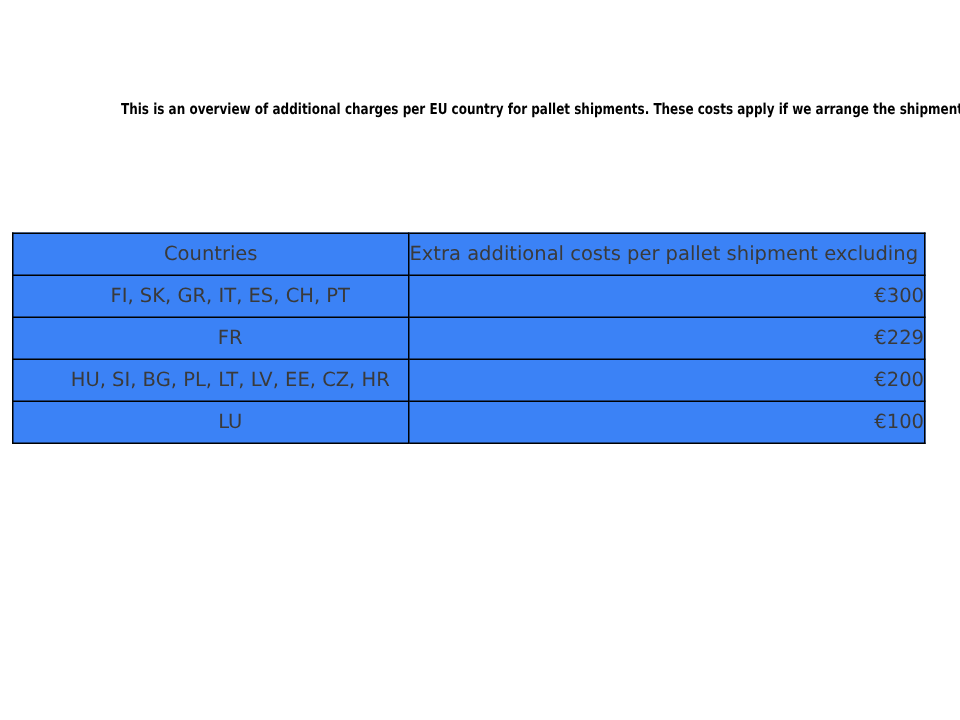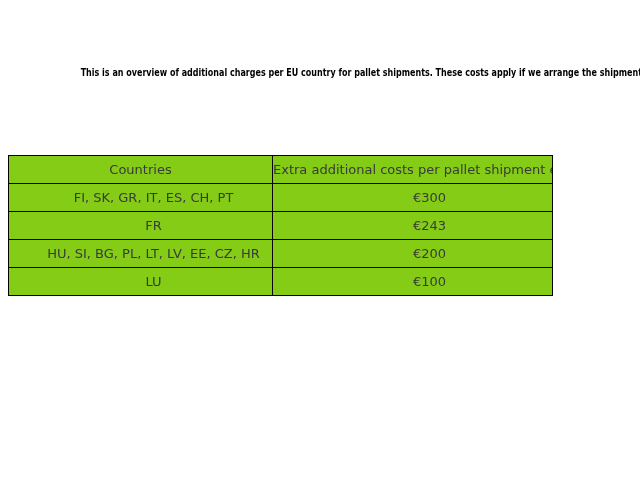--- a/index.html
+++ b/index.html
@@ -29,24 +29,24 @@
     font-size: 10px;
     font-weight: bold;
     color: #000000;
     transform: scaleX(0.80);
     transform-origin: 50% 50%;
   }
   table.charges-table {
     position: absolute;
     left: 8px;
     top: 155px;
-    width: 545px;
+    width: 609px;
     border-collapse: collapse;
     table-layout: fixed;
-    background: #84cc16;
+    background: #3b82f6;
   }
   .charges-table th,
   .charges-table td {
     border: 1px solid #000000;
     height: 27px;
     padding: 0;
     font-size: 13px;
     font-weight: normal;
     color: #3a3a3a;
     vertical-align: middle;
@@ -54,21 +54,21 @@
     overflow: hidden;
   }
   .charges-table th {
     text-align: center;
   }
   .charges-table td.col-countries {
     text-align: center;
     padding-left: 26px;
   }
   .charges-table td.col-cost {
-    text-align: center;
+    text-align: right;
     padding-left: 34px;
   }
 </style>
 </head>
 <body>
 
 <div class="page">
 
   <div class="intro">
     <span class="intro-text">This is an overview of additional charges per EU country for pallet shipments. These costs apply if we arrange the shipment instead of pickup.</span>
@@ -85,21 +85,21 @@
         <th>Extra additional costs per pallet shipment excluding VAT</th>
       </tr>
     </thead>
     <tbody>
       <tr>
         <td class="col-countries">FI, SK, GR, IT, ES, CH, PT</td>
         <td class="col-cost">€300</td>
       </tr>
       <tr>
         <td class="col-countries">FR</td>
-        <td class="col-cost">€243</td>
+        <td class="col-cost">€229</td>
       </tr>
       <tr>
         <td class="col-countries">HU, SI, BG, PL, LT, LV, EE, CZ, HR</td>
         <td class="col-cost">€200</td>
       </tr>
       <tr>
         <td class="col-countries">LU</td>
         <td class="col-cost">€100</td>
       </tr>
     </tbody>

